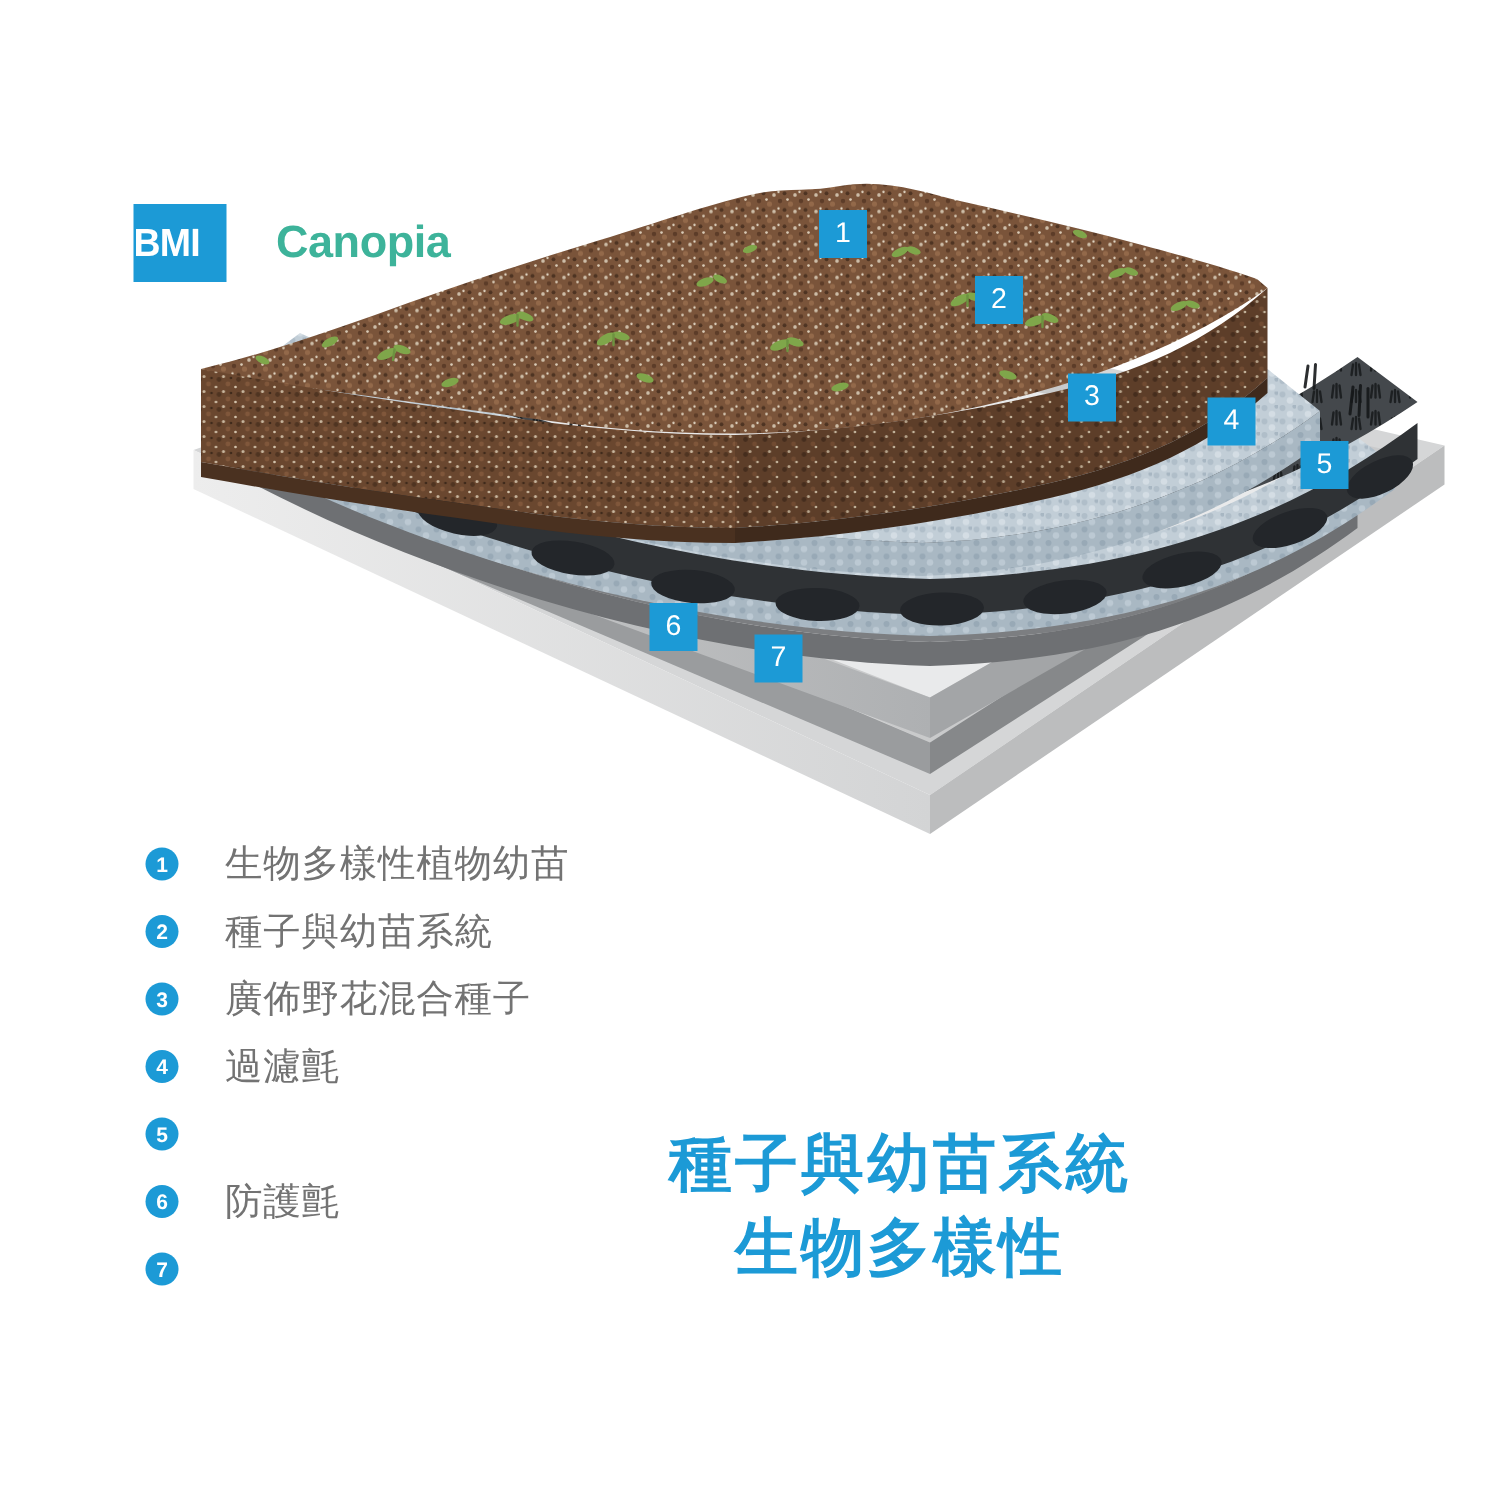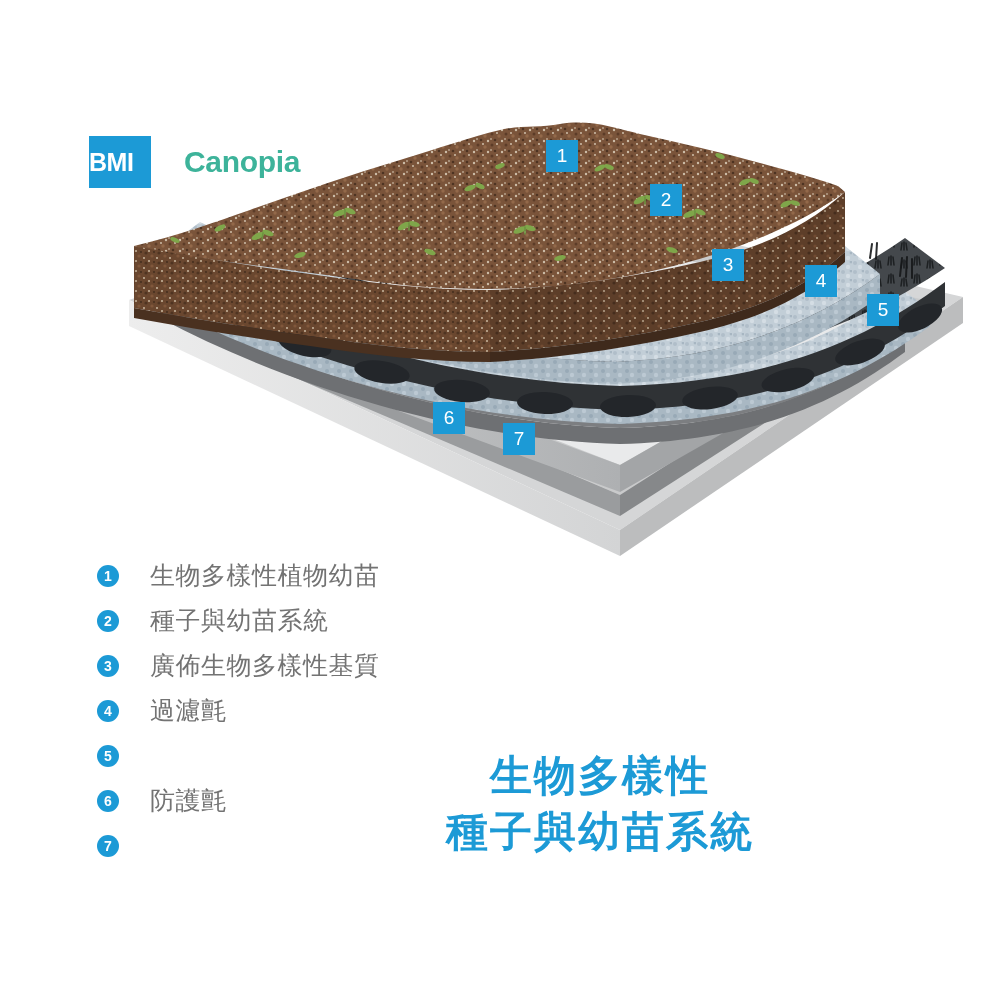--- a/index.html
+++ b/index.html
@@ -422,34 +422,34 @@
     <div class="legend-row">
       <div class="legend-bullet">1</div>
       <div class="legend-label">生物多樣性植物幼苗</div>
     </div>
     <div class="legend-row">
       <div class="legend-bullet">2</div>
       <div class="legend-label">種子與幼苗系統</div>
     </div>
     <div class="legend-row">
       <div class="legend-bullet">3</div>
-      <div class="legend-label">廣佈生物多樣性基質</div>
+      <div class="legend-label">廣佈野花混合種子</div>
     </div>
     <div class="legend-row">
       <div class="legend-bullet">4</div>
       <div class="legend-label">過濾氈</div>
     </div>
     <div class="legend-row">
       <div class="legend-bullet">5</div>
     </div>
     <div class="legend-row">
       <div class="legend-bullet">6</div>
       <div class="legend-label">防護氈</div>
     </div>
     <div class="legend-row">
       <div class="legend-bullet">7</div>
     </div>
   </div>
 
 <div id="title-block">
+  <div>種子與幼苗系統</div>
   <div>生物多樣性</div>
-  <div>種子與幼苗系統</div>
 </div>
 
 </body></html>

